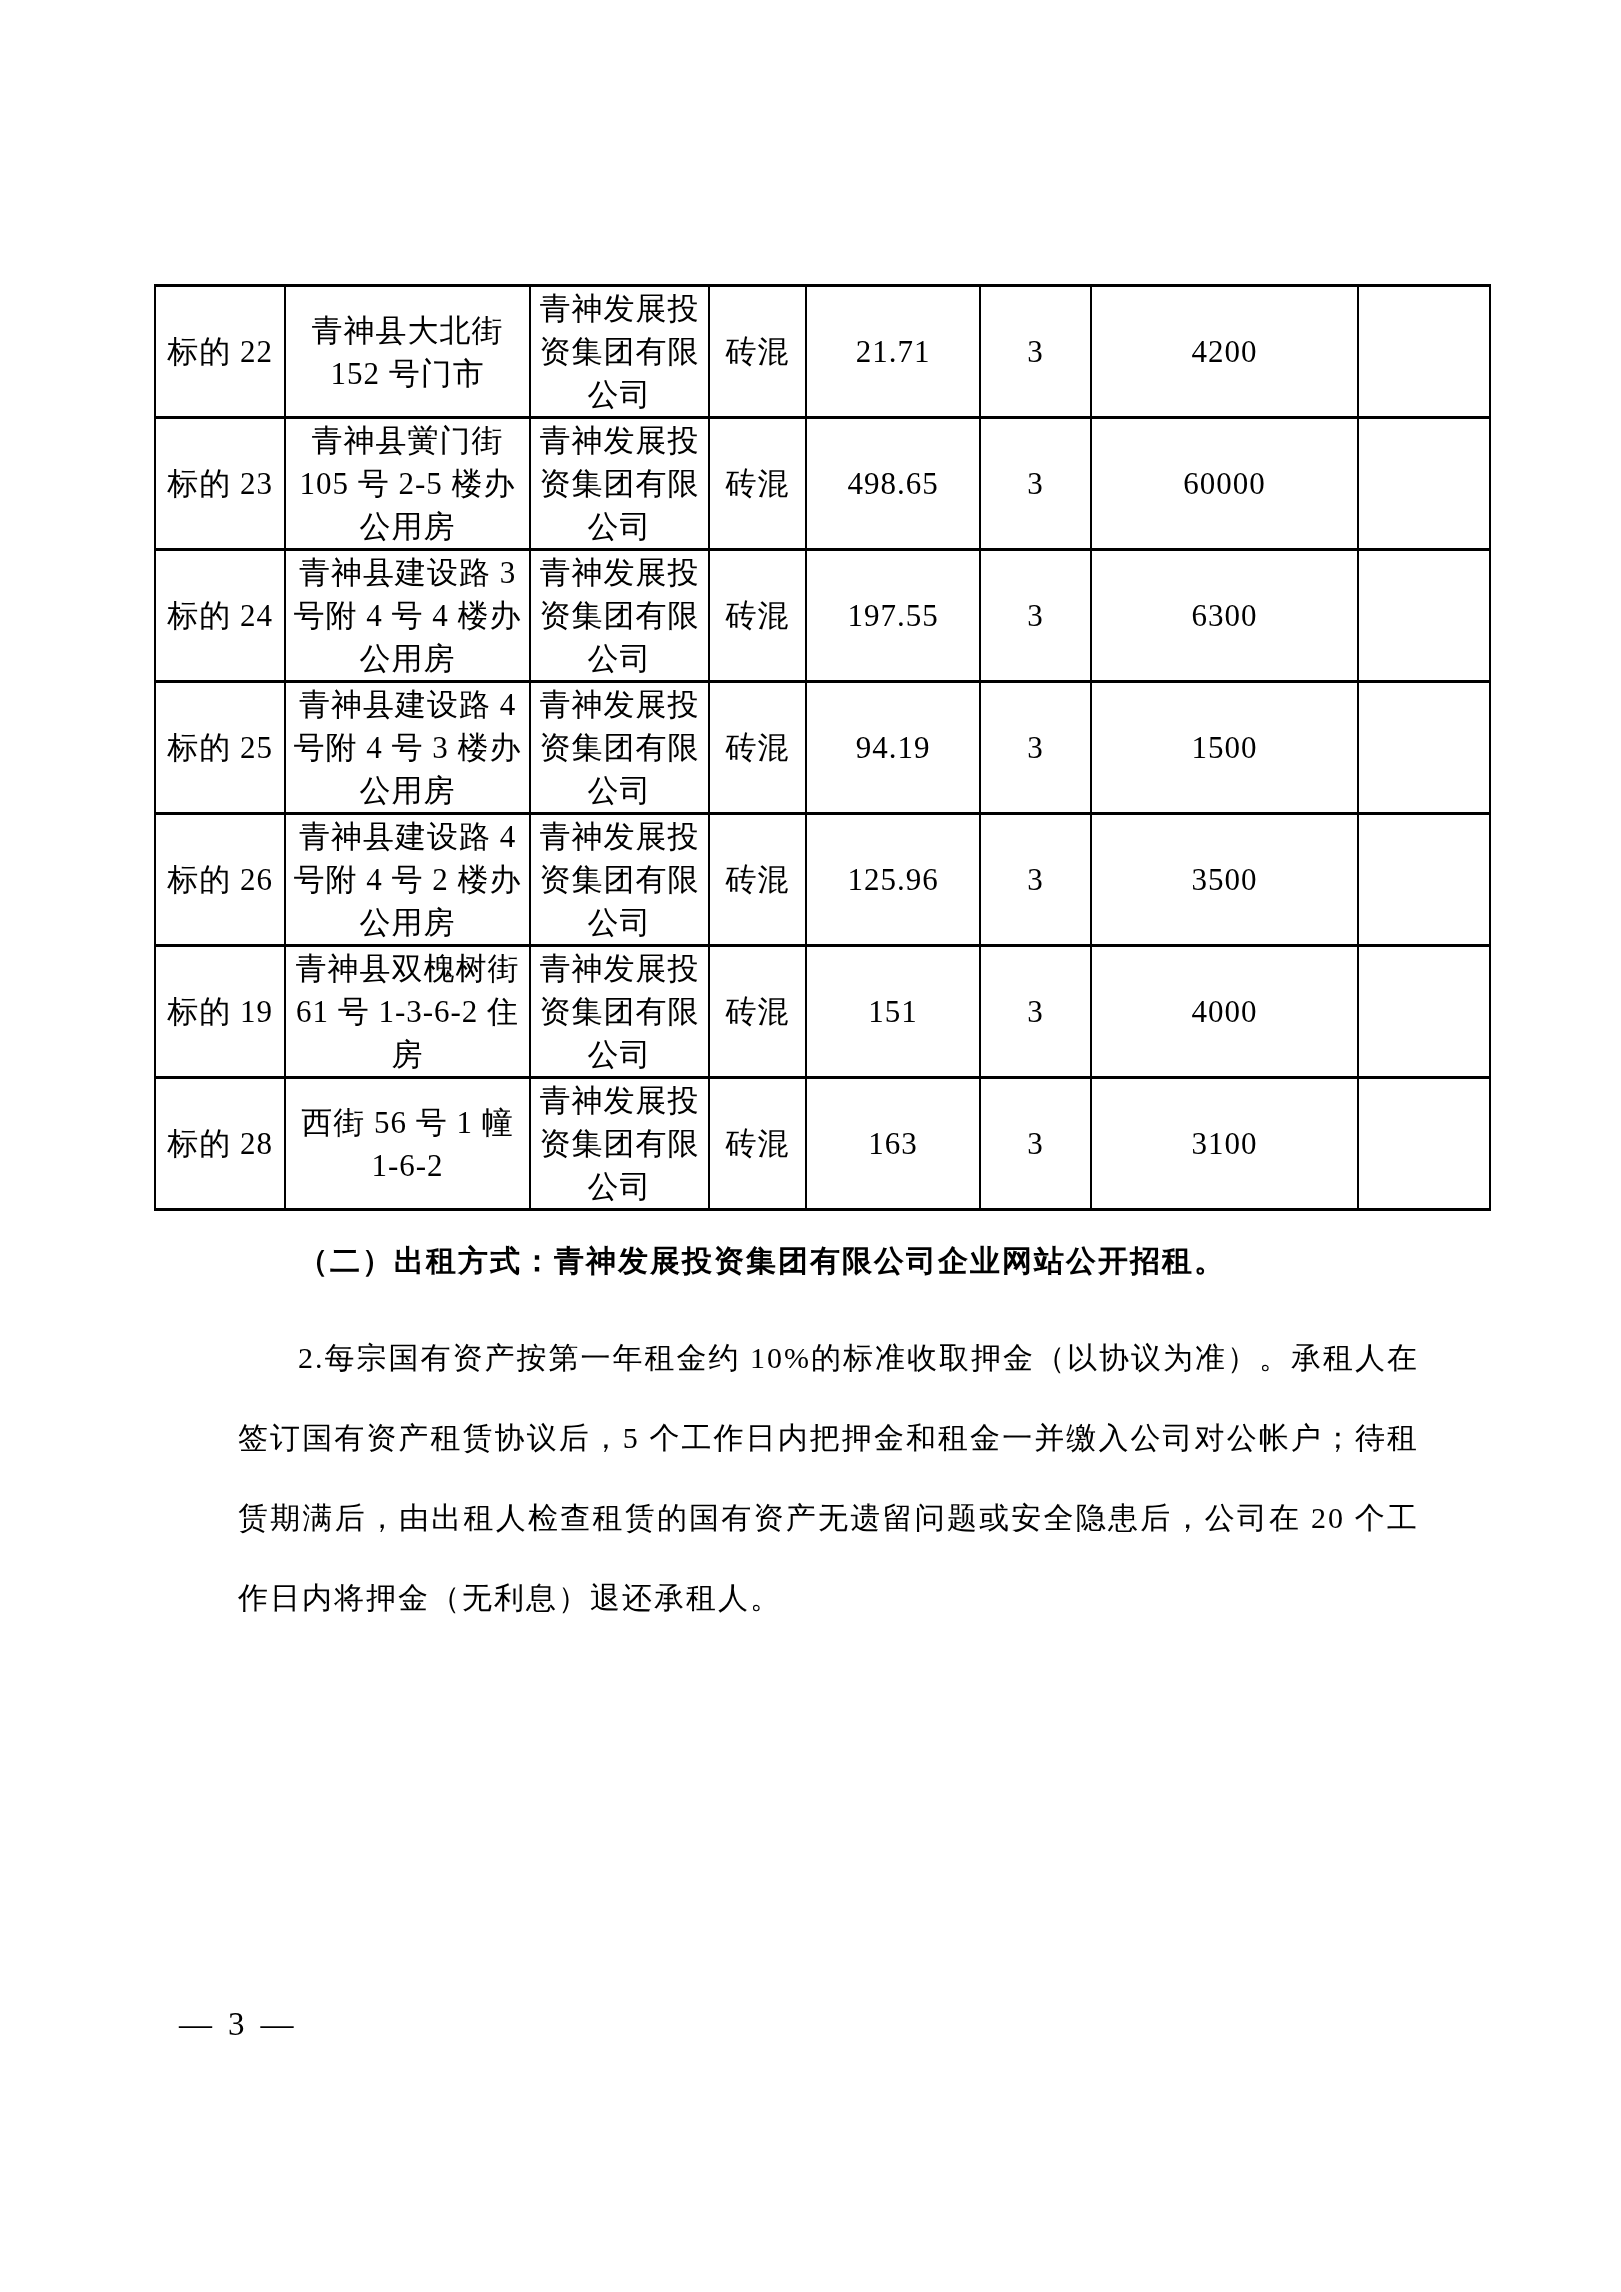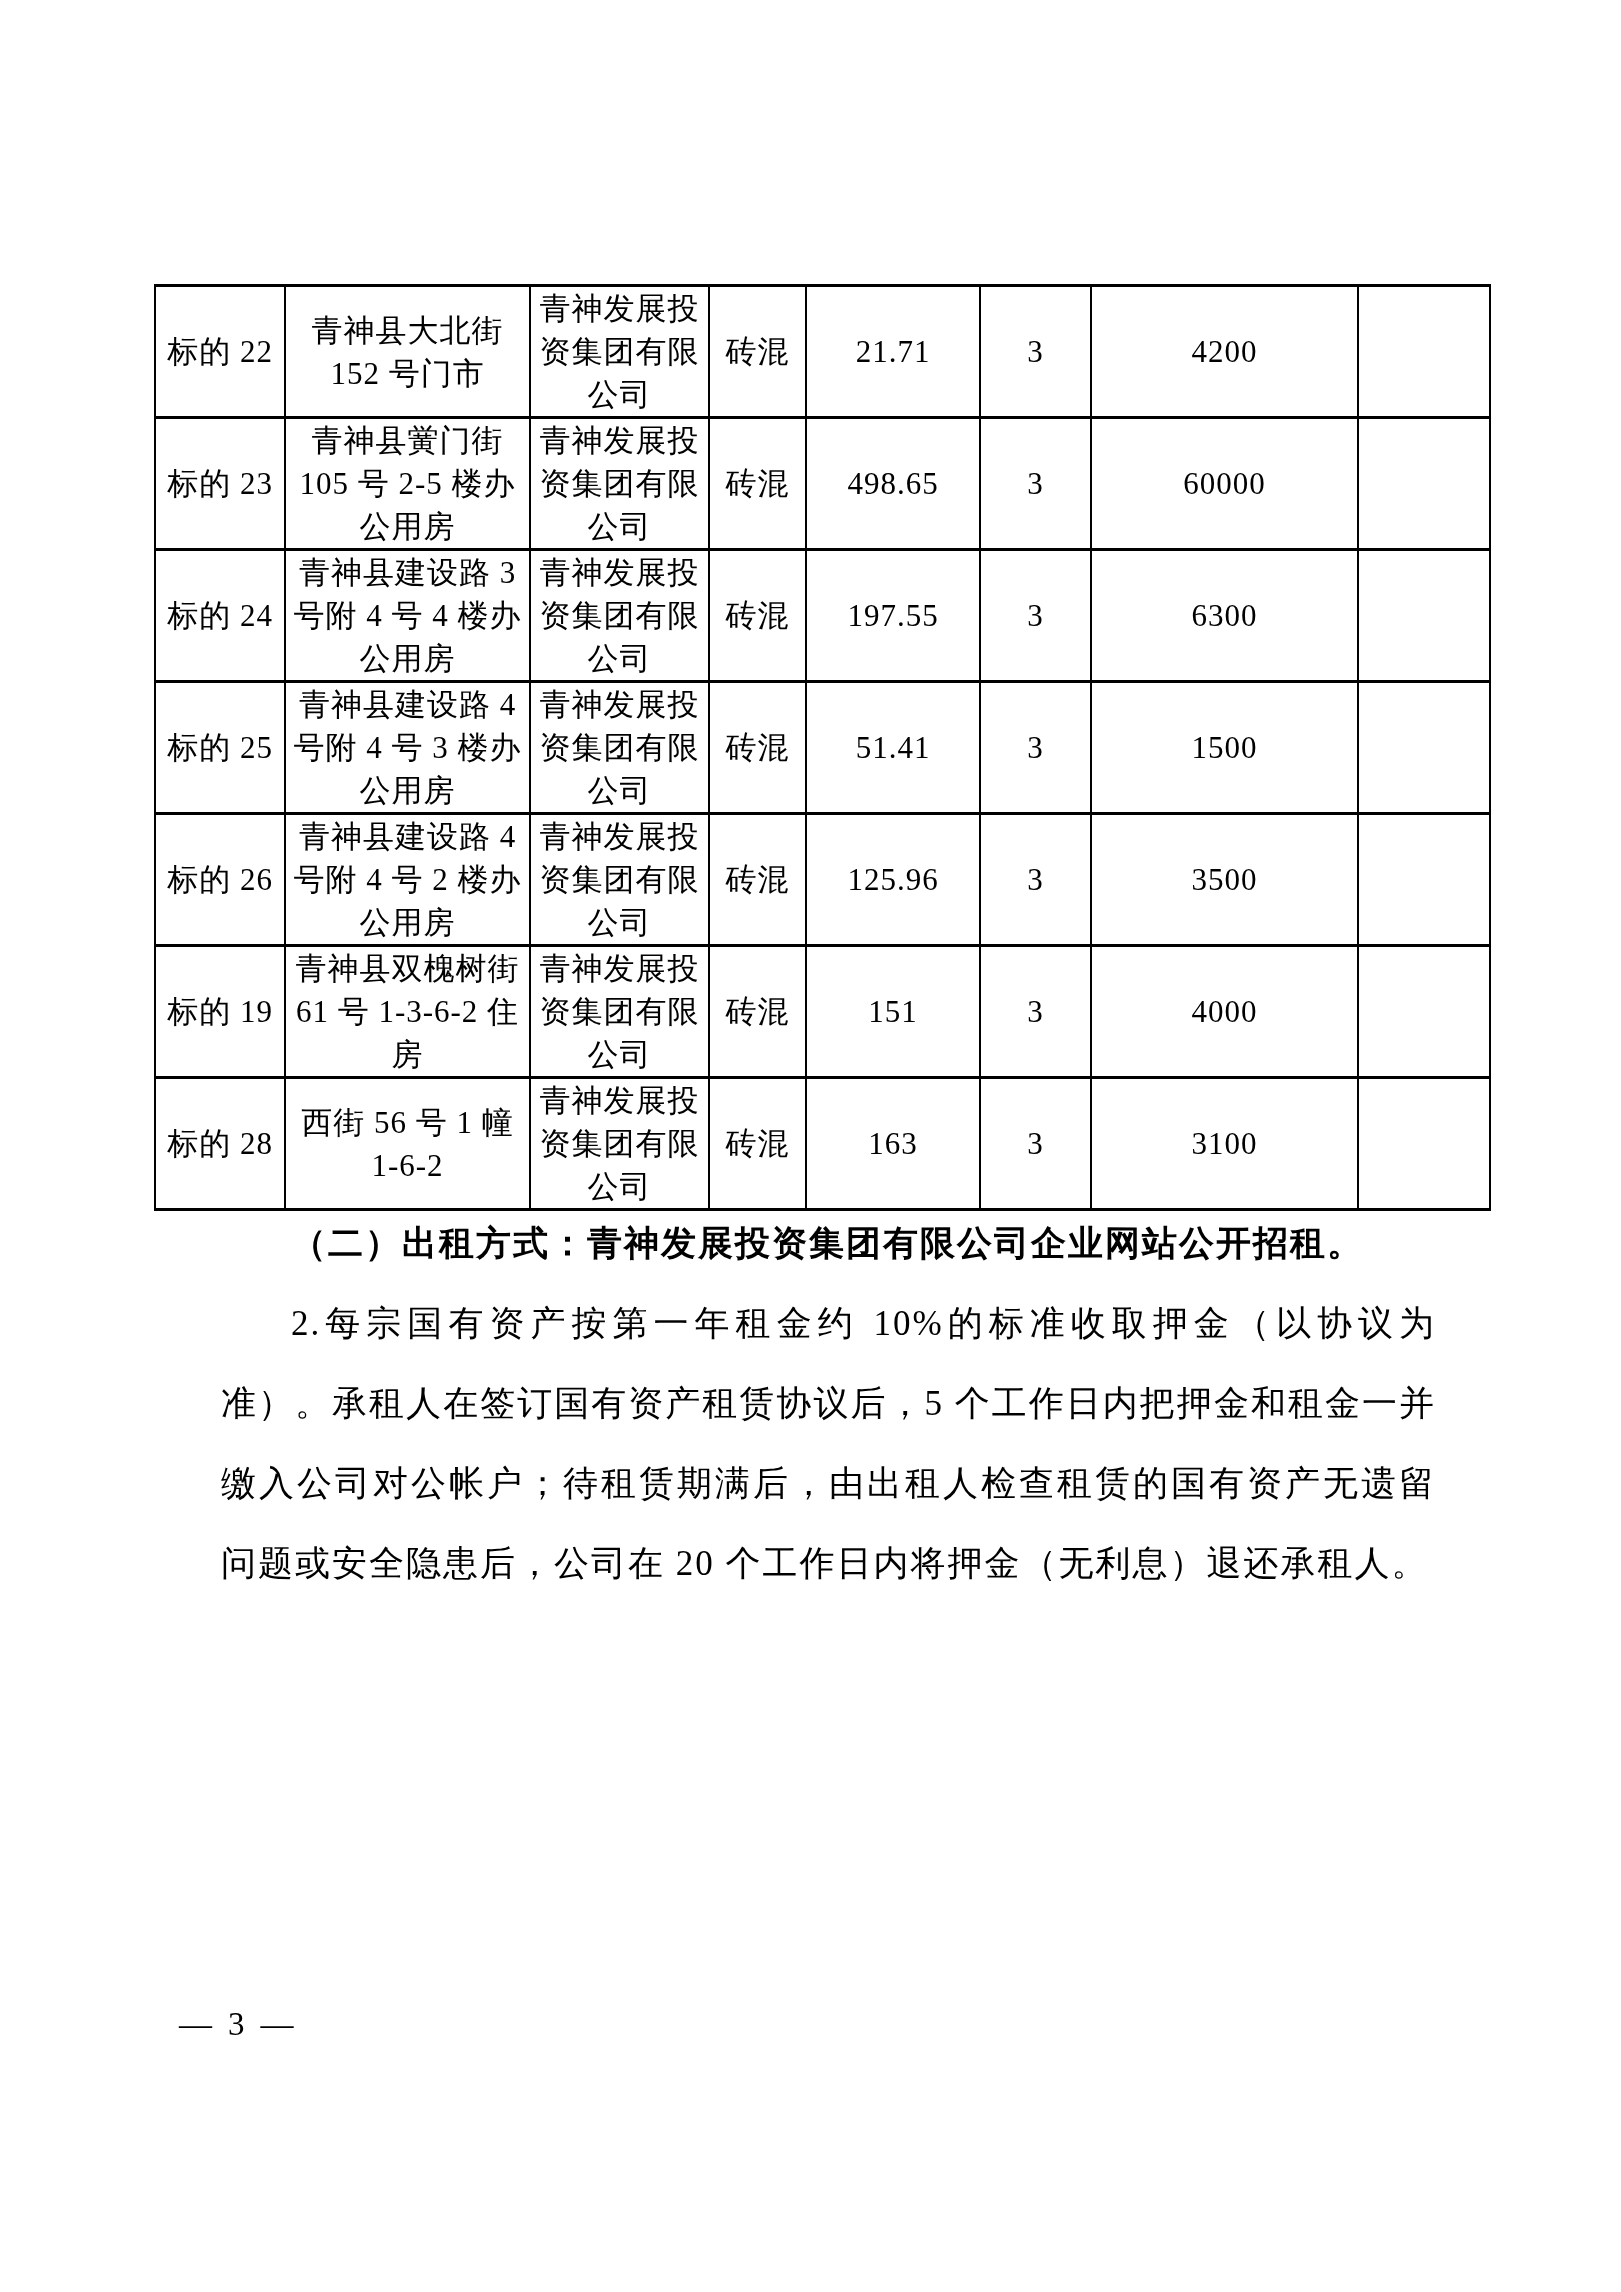--- a/index.html
+++ b/index.html
@@ -35,22 +35,22 @@
   table.doc-table tr{height:130px;}
   td.cell-address{padding:0 2px;}
   td.cell-owner{padding:0 2px;}
   
   .body-text{
     position:absolute;
     left:221px;top:1204px;
     width:1215px;
   }
   .body-text p{
-    margin:0;
-    font-size:35px;
+    margin:17px;
+    font-size:30px;
     line-height:80px;
     letter-spacing:2px;
     text-align:justify;
     text-indent:2em;
   }
   .body-text p.bold{font-weight:bold;}
   
   .footer{
     position:absolute;
     left:179px;top:2005px;
@@ -104,21 +104,21 @@
         <td>197.55</td>
         <td>3</td>
         <td>6300</td>
         <td></td>
       </tr>
       <tr>
         <td>标的 25</td>
         <td class="cell-address">青神县建设路 4 号附 4 号 3 楼办公用房</td>
         <td class="cell-owner">青神发展投资集团有限公司</td>
         <td>砖混</td>
-        <td>51.41</td>
+        <td>94.19</td>
         <td>3</td>
         <td>1500</td>
         <td></td>
       </tr>
       <tr>
         <td>标的 26</td>
         <td class="cell-address">青神县建设路 4 号附 4 号 2 楼办公用房</td>
         <td class="cell-owner">青神发展投资集团有限公司</td>
         <td>砖混</td>
         <td>125.96</td>

